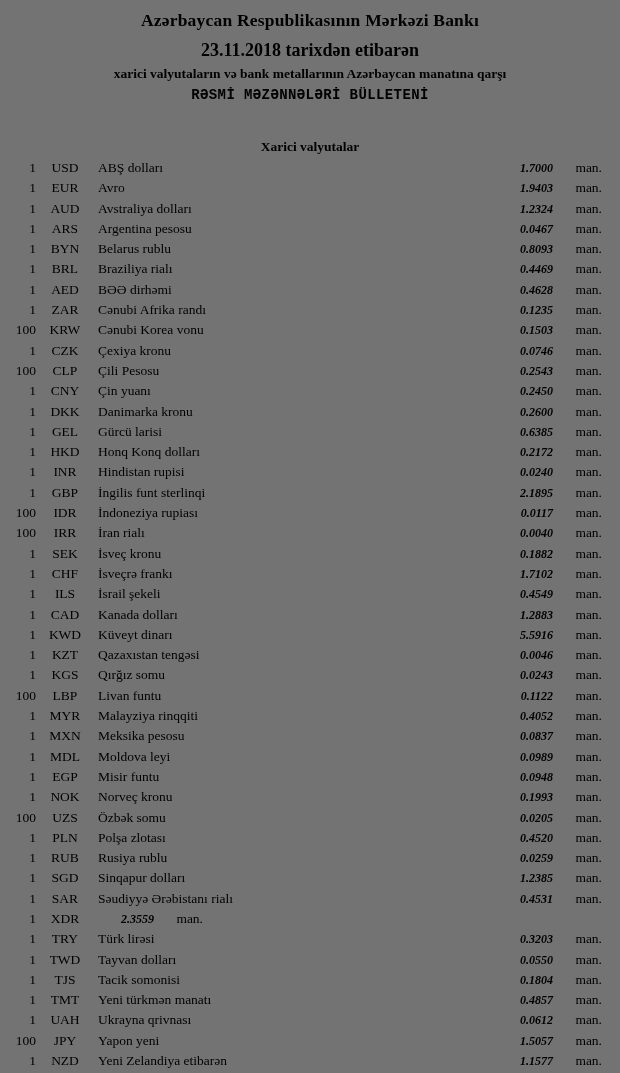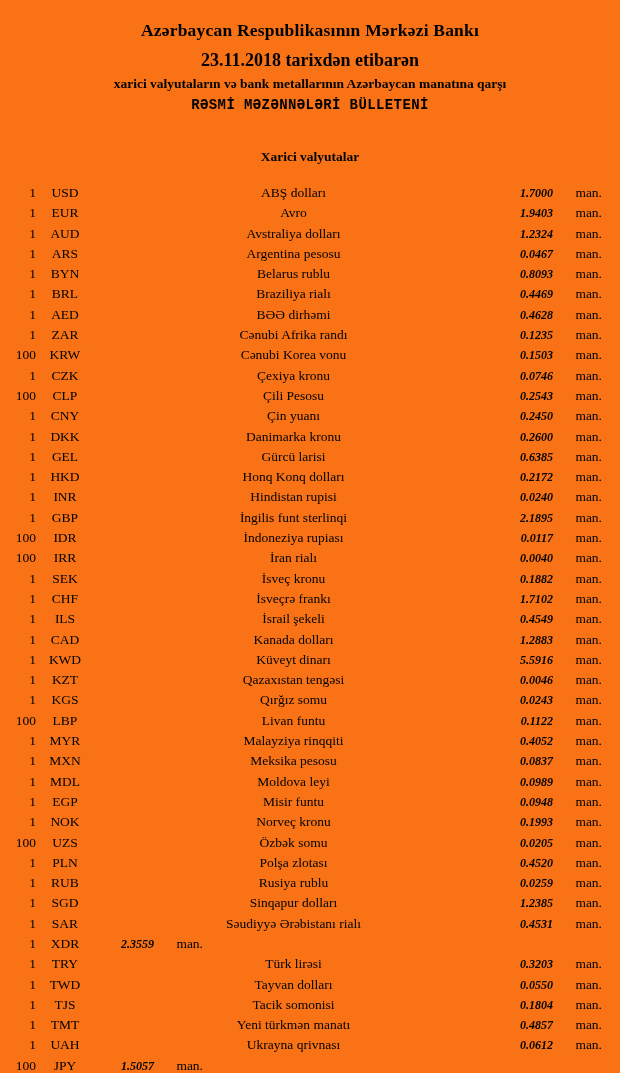--- a/index.html
+++ b/index.html
@@ -6,24 +6,24 @@
     margin: 0;
     padding: 0;
     background: #ffffff;
     color: #000000;
     font-family: "Liberation Serif", serif;
   }
   .page {
     width: 620px;
     height: 1073px;
     margin: 0 auto;
-    background: #f97316;
+    background: #737373;
     overflow: hidden;
     box-sizing: border-box;
-    padding-top: 16px;
+    padding-top: 6px;
   }
   .doc-header {
     text-align: center;
   }
   .bank-name {
     font-size: 17.5px;
     font-weight: bold;
     margin: 4px 0 0 0;
     letter-spacing: 0.2px;
   }
@@ -42,21 +42,21 @@
     font-weight: bold;
     margin-top: 5px;
     letter-spacing: 0.4px;
     font-family: Liberation Mono, monospace;
   }
   .section-title {
     text-align: center;
     font-size: 13.5px;
     font-weight: bold;
     margin-top: 36px;
-    margin-bottom: 20px;
+    margin-bottom: 5px;
   }
   .rates-table {
     width: 100%;
     box-sizing: border-box;
     padding: 0 18px 0 8px;
   }
   .rate-row {
     display: flex;
     align-items: baseline;
     height: 20.3px;
@@ -71,21 +71,20 @@
   .rate-row .code {
     width: 50px;
     text-align: center;
     flex: none;
     margin-left: 4px;
   }
   .rate-row .name {
     flex: 1 1 auto;
     padding-left: 8px;
     overflow: hidden;
-    text-align: center;
   }
   .rate-row .rate {
     width: 64px;
     text-align: right;
     flex: none;
     font-weight: bold;
     font-style: italic;
     font-size: 12px;
   }
   .rate-row .unit {
@@ -405,20 +404,21 @@
       <div class="rate-row">
         <span class="qty">1</span>
         <span class="code">UAH</span>
         <span class="name">Ukrayna qrivnası</span>
         <span class="rate">0.0612</span>
         <span class="unit">man.</span>
       </div>
       <div class="rate-row">
         <span class="qty">100</span>
         <span class="code">JPY</span>
+        <span class="name">Yapon yeni</span>
         <span class="rate">1.5057</span>
         <span class="unit">man.</span>
       </div>
       <div class="rate-row">
         <span class="qty">1</span>
         <span class="code">NZD</span>
         <span class="name">Yeni Zelandiya etibarən</span>
         <span class="rate">1.1577</span>
         <span class="unit">man.</span>
       </div>

